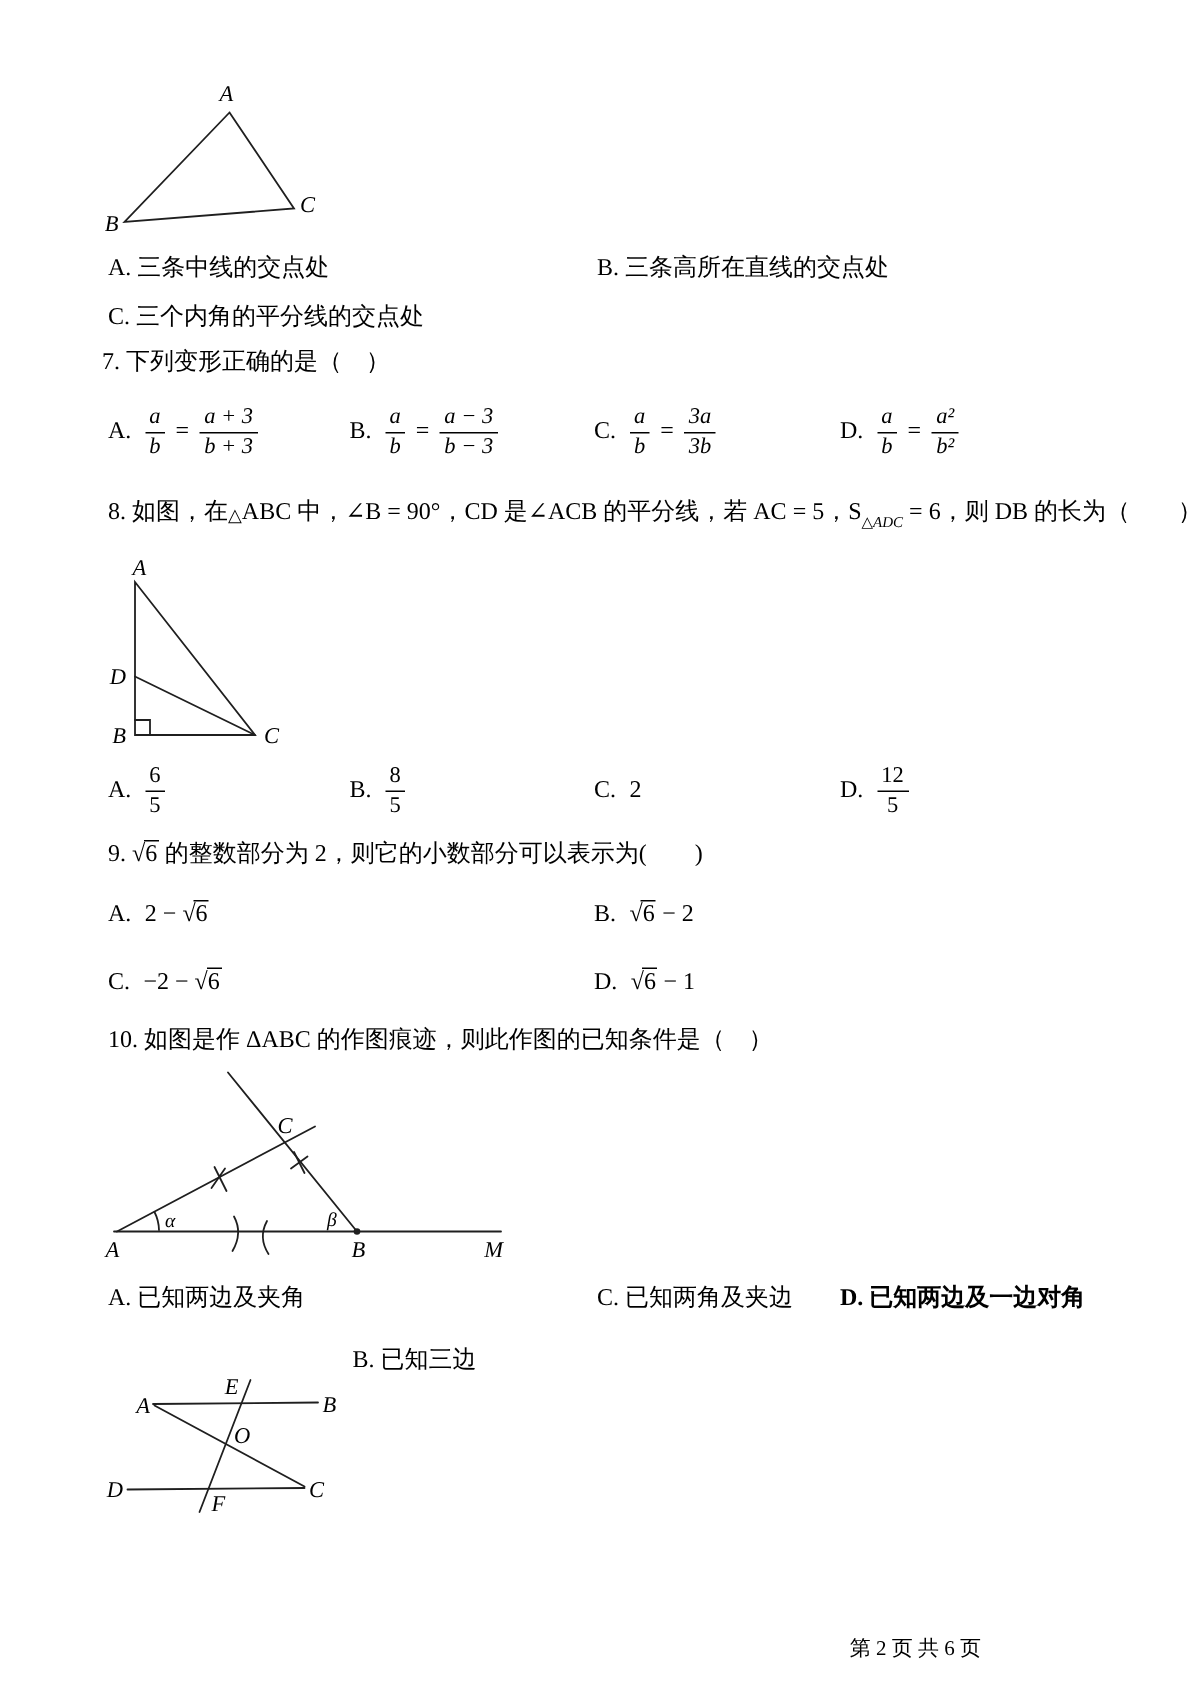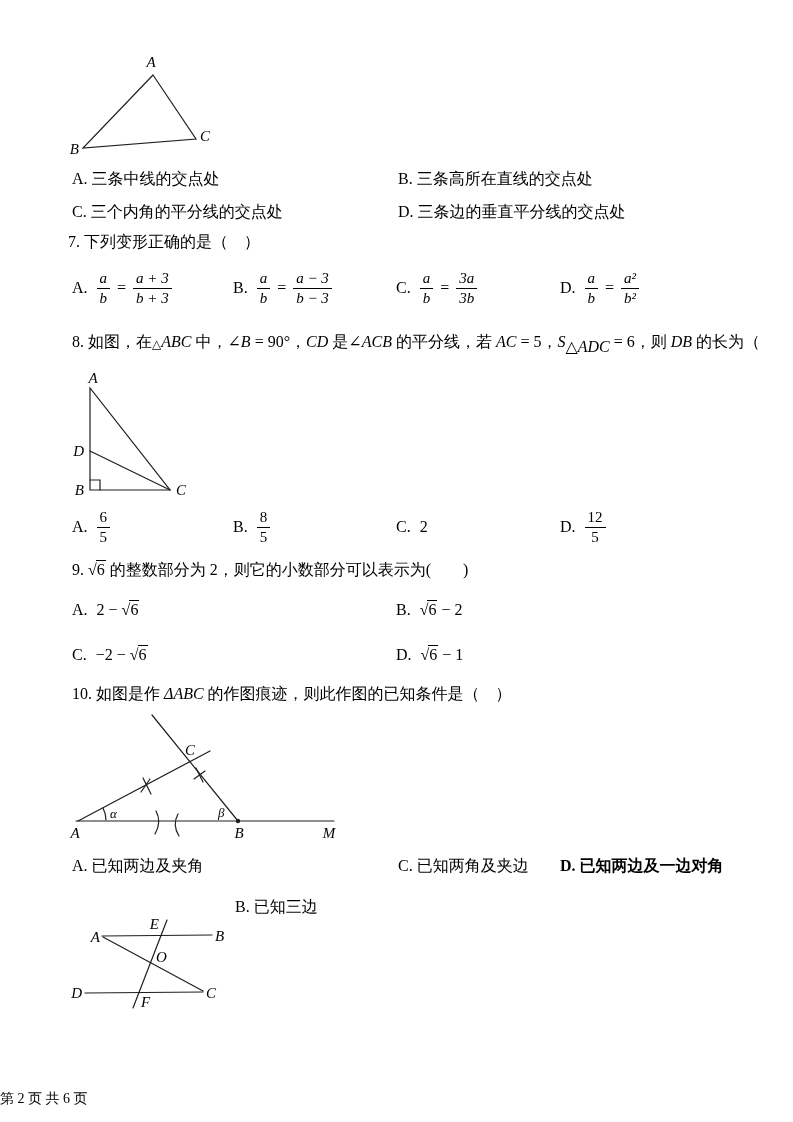--- a/index.html
+++ b/index.html
@@ -2,57 +2,56 @@
 <html><head>
 <meta charset="utf-8">
 <style>
   html,body { margin:0; padding:0; background:#ffffff; }
   .page {
     position:relative; width:793px; height:1122px; background:#fff;
     font-family:"Liberation Serif","DejaVu Serif",serif; color:#000;
     overflow:hidden;
   }
   .line { position:absolute; font-size:16px; line-height:22px; white-space:nowrap; }
-  .m { font-style:italic; }
+  .m { }
   .smtri { font-size:12px; vertical-align:-1px; }
-  .sub { font-size:16px; font-style:italic; vertical-align:-5px; }
+  .sub { font-size:10px; font-style:italic; vertical-align:-5px; }
   .rad { border-top:1px solid #000; padding:0 1px; margin-left:-1px; }
   .ud {
     -webkit-text-emphasis:filled dot; -webkit-text-emphasis-position:under right;
     text-emphasis:filled dot; text-emphasis-position:under right;
   }
   .optrow { position:absolute; display:flex; align-items:center; font-size:16px; white-space:nowrap; }
   .letter { margin-right:9px; }
   .frac { display:inline-block; text-align:center; vertical-align:middle; font-size:15px; line-height:17px; font-style:italic; }
   .frac .num { display:block; border-bottom:1px solid #000; padding:0 3px 1px; }
   .frac .den { display:block; padding:1px 3px 0; }
   .eq { margin:0 7px; font-style:normal; }
   .plainval { font-style:normal; }
   svg { position:absolute; overflow:visible; }
   svg line, svg path, svg polyline { stroke:#1f1f1f; stroke-width:1.2; fill:none; stroke-linecap:round; }
   svg text { font-family:"Liberation Serif","DejaVu Serif",serif; font-style:italic; font-size:15px; fill:#000; stroke:none; }
   svg text.gk { font-size:13px; }
-  .footer { position:absolute; left:0; width:654px; text-align:left; font-size:14px; }
+  .footer { position:absolute; left:0; width:654px; text-align:right; font-size:14px; }
 </style>
 </head>
 <body>
 
 <div class="page">
 
   <svg style="left:58px; top:50px;" width="172" height="114" viewBox="0 0 172 114">
     <polyline points="95,25 25,98 138,89 95,25"></polyline>
     <text x="93" y="17" text-anchor="middle">A</text>
     <text x="21" y="104" text-anchor="end">B</text>
     <text x="142" y="91" text-anchor="start">C</text>
   </svg>
 
   <div class="line" style="left:72px; top:168px;">A. 三条中线的交点处</div>
   <div class="line" style="left:72px; top:201px;">C. 三个内角的平分线的交点处</div>
   <div class="line" style="left:398px; top:168px;">B. 三条高所在直线的交点处</div>
-  <div class="line" style="left:398px; top:201px;">D. 三条边的垂直平分线的交点处</div>
 
   <div class="line" style="left:68px; top:231px;">7. 下列变形正确的是（　）</div>
 
   <div class="optrow" style="left:72px; top:262px; height:52px;">
     <span class="letter">A.</span>
     <span class="frac">
         <span class="num">a</span>
         <span class="den">b</span>
       </span>
     <span class="eq">=</span>

